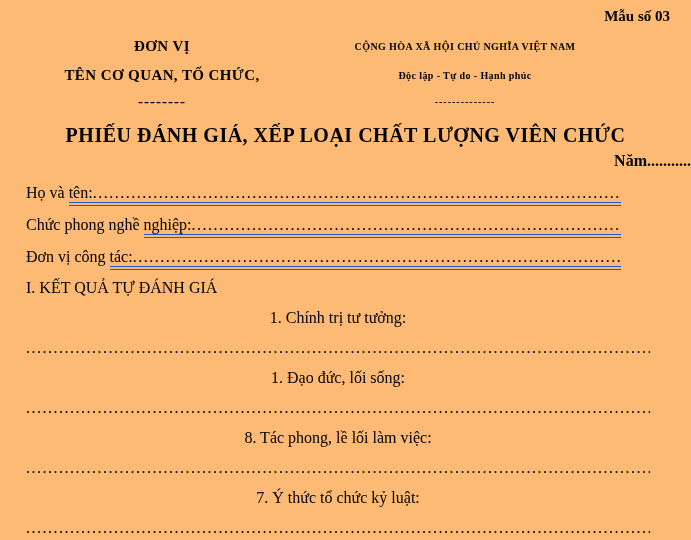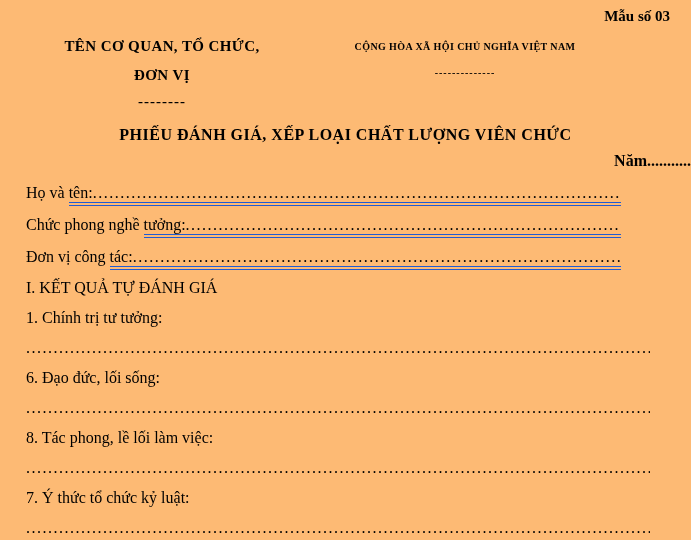--- a/index.html
+++ b/index.html
@@ -37,21 +37,21 @@
     text-align: center;
     font-weight: bold;
     font-size: 10px;
   }
   .header .line { line-height: 29px; letter-spacing: 0.4px; }
   .header .divider { line-height: 23px; font-weight: bold; letter-spacing: 1px; }
   .doc-title {
     margin-top: 9px;
     text-align: center;
     font-weight: bold;
-    font-size: 16px;
+    font-size: 20px;
     letter-spacing: 0.5px;
     line-height: 26px;
   }
   .year-line {
     text-align: right;
     font-weight: bold;
     font-size: 16px;
     line-height: 26px;
   }
   .fields {
@@ -72,71 +72,73 @@
   }
   .section {
     margin: 0 41px 0 26px;
   }
   .section-heading {
     font-weight: normal;
     line-height: 30px;
   }
   .item-label {
     line-height: 30px;
+    text-align: center;
   }
   .dot-row {
     line-height: 30px;
     white-space: nowrap;
     overflow: hidden;
   }
 </style>
 </head>
 <body>
 
 <div class="page">
 
   <div class="form-number">Mẫu số 03</div>
 
   <div class="header">
     <div class="org-block">
+      <div class="line">ĐƠN VỊ</div>
       <div class="line">TÊN CƠ QUAN, TỔ CHỨC,</div>
-      <div class="line">ĐƠN VỊ</div>
       <div class="divider">--------</div>
     </div>
     <div class="national-block">
       <div class="line">CỘNG HÒA XÃ HỘI CHỦ NGHĨA VIỆT NAM</div>
+      <div class="line">Độc lập - Tự do - Hạnh phúc</div>
       <div class="divider">--------------</div>
     </div>
   </div>
 
   <div class="doc-title">PHIẾU ĐÁNH GIÁ, XẾP LOẠI CHẤT LƯỢNG VIÊN CHỨC</div>
   <div class="year-line">Năm...........</div>
 
   <div class="fields">
     <div class="field-row">
       <span>Họ và </span><span class="u-blue"><span>tên:</span><span class="leader">......................................................................................................................................................</span></span>
     </div>
     <div class="field-row">
-      <span>Chức phong nghề </span><span class="u-blue"><span>tưởng:</span><span class="leader">......................................................................................................................................................</span></span>
+      <span>Chức phong nghề </span><span class="u-blue"><span>nghiệp:</span><span class="leader">......................................................................................................................................................</span></span>
     </div>
     <div class="field-row">
       <span>Đơn vị công </span><span class="u-blue"><span>tác:</span><span class="leader">......................................................................................................................................................</span></span>
     </div>
   </div>
 
   <div class="section">
     <div class="section-heading">I. KẾT QUẢ TỰ ĐÁNH GIÁ</div>
 
     <div>
       <div class="item-label">1. Chính trị tư tưởng:</div>
       <div class="dot-row">......................................................................................................................................................</div>
     </div>
 
     <div>
-      <div class="item-label">6. Đạo đức, lối sống:</div>
+      <div class="item-label">1. Đạo đức, lối sống:</div>
       <div class="dot-row">......................................................................................................................................................</div>
     </div>
 
     <div>
       <div class="item-label">8. Tác phong, lề lối làm việc:</div>
       <div class="dot-row">......................................................................................................................................................</div>
     </div>
 
     <div>
       <div class="item-label">7. Ý thức tổ chức kỷ luật:</div>

